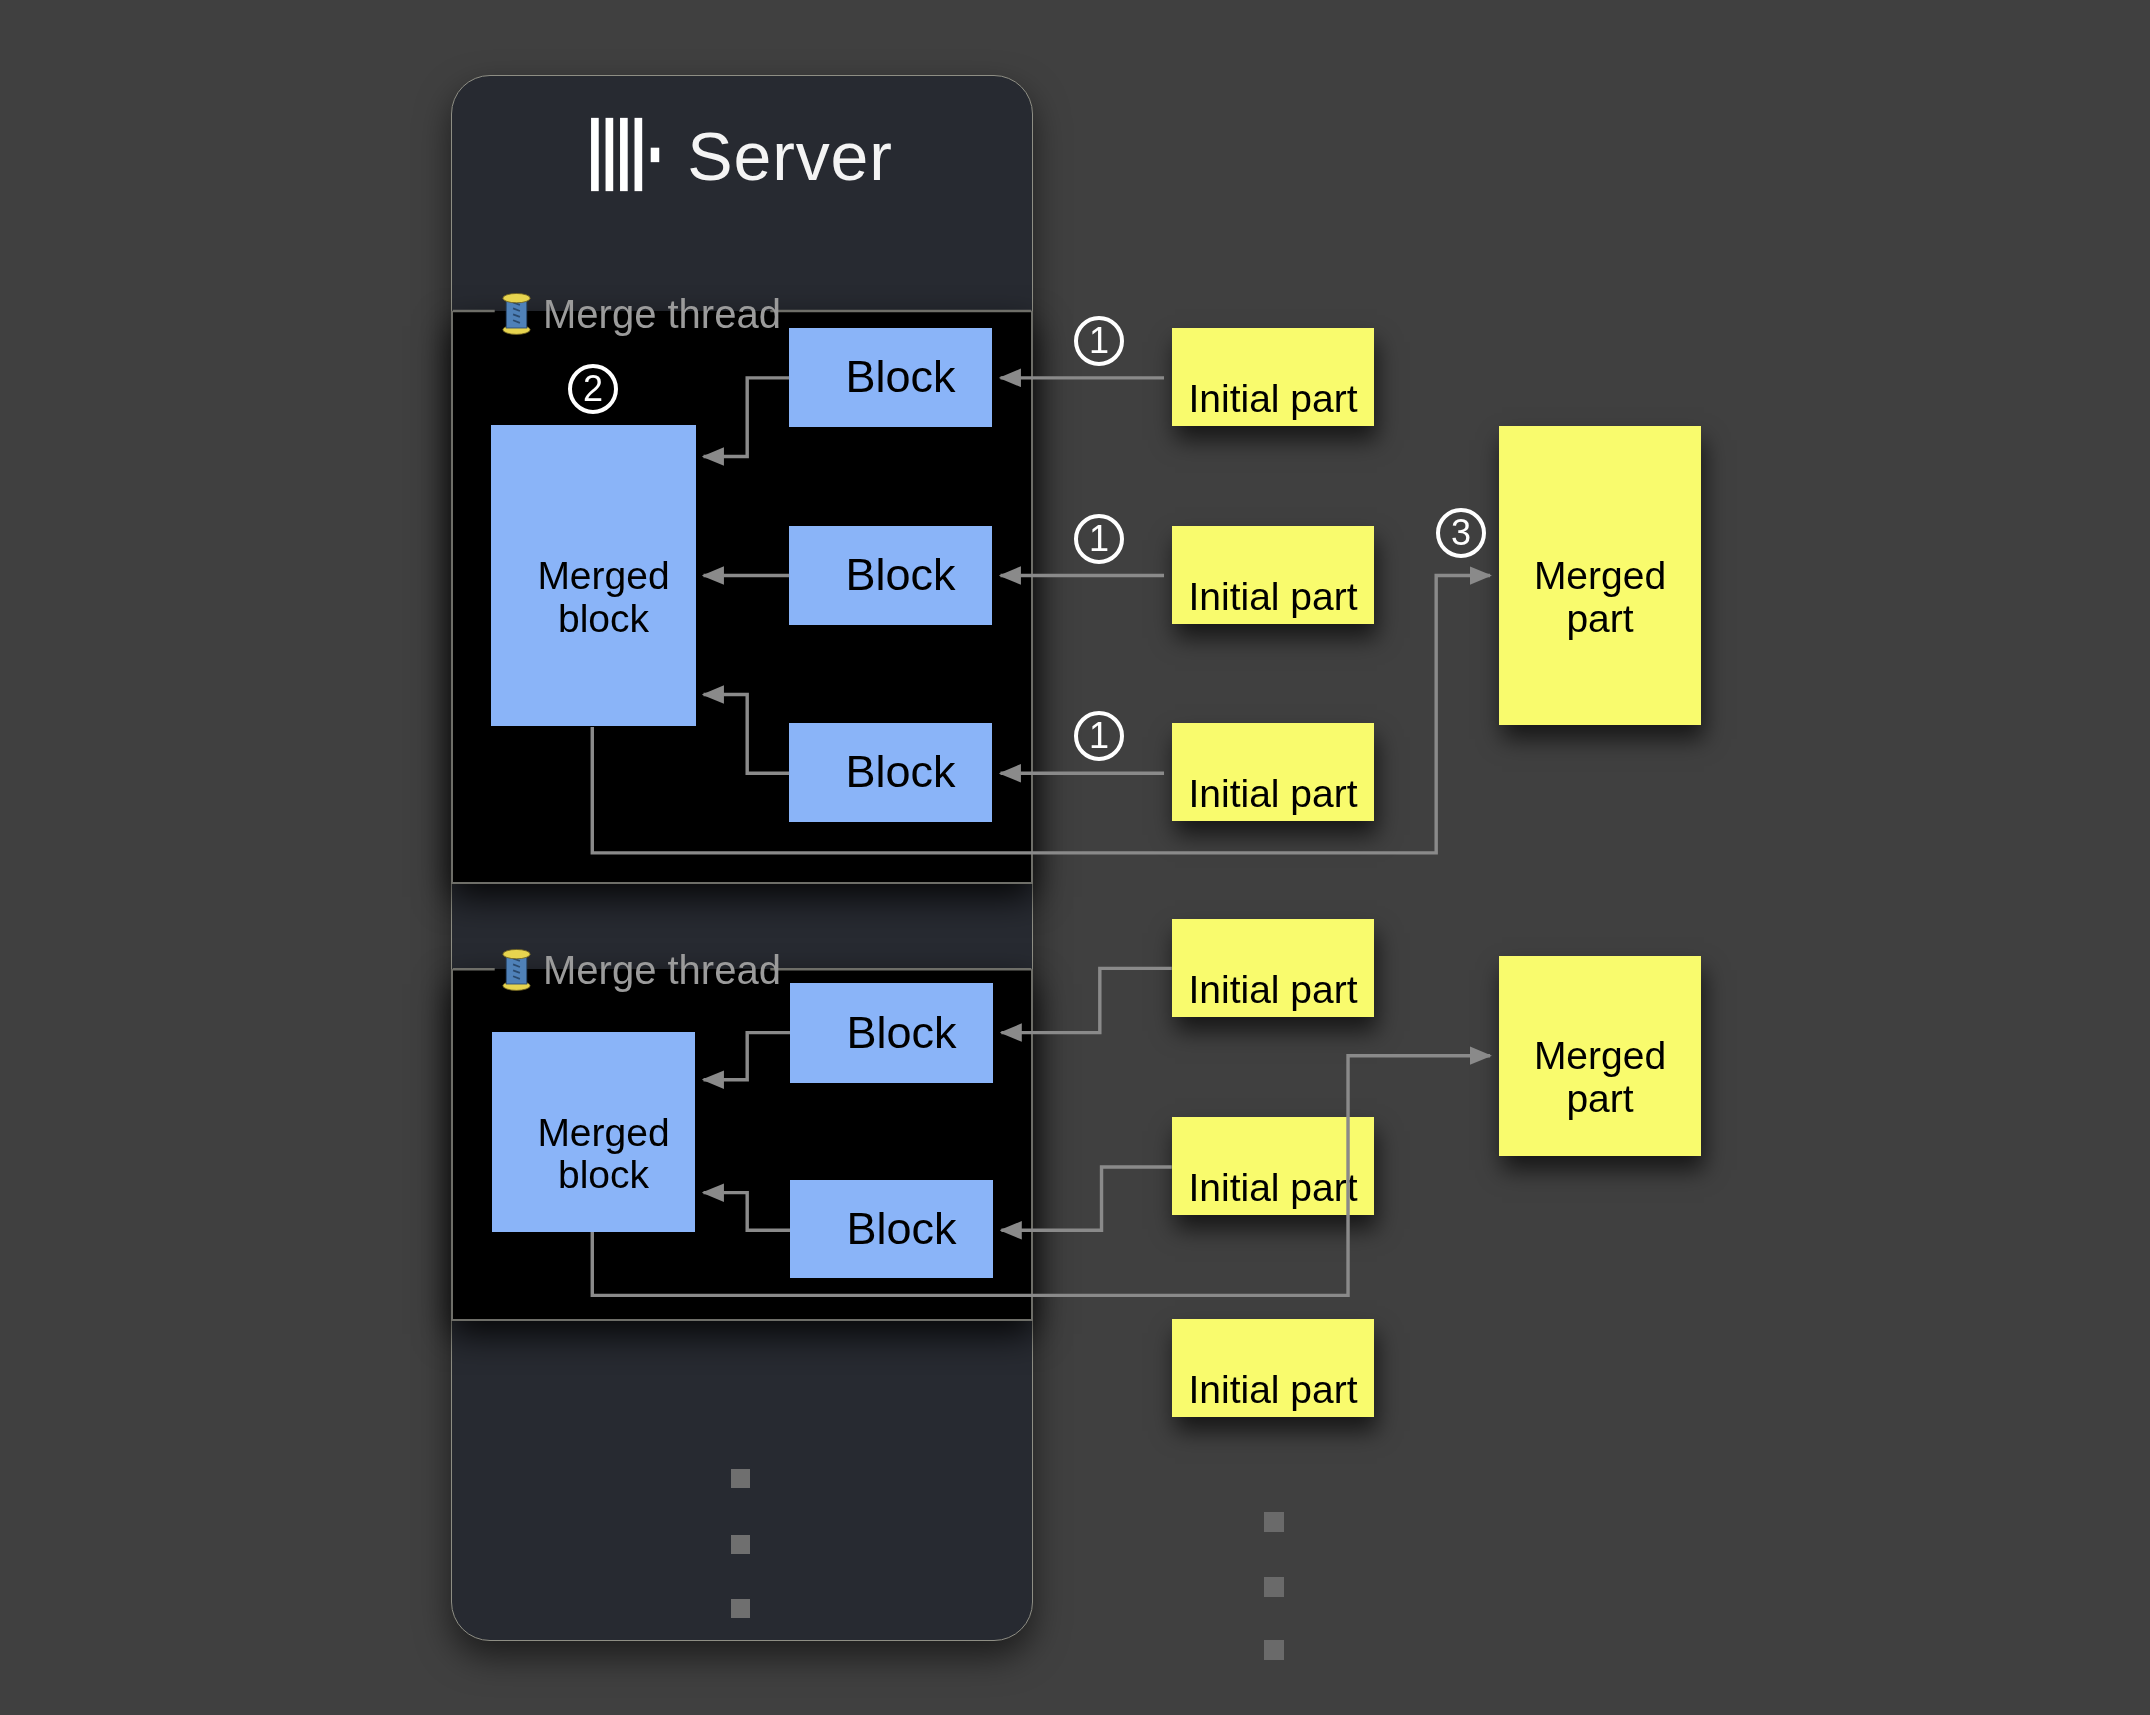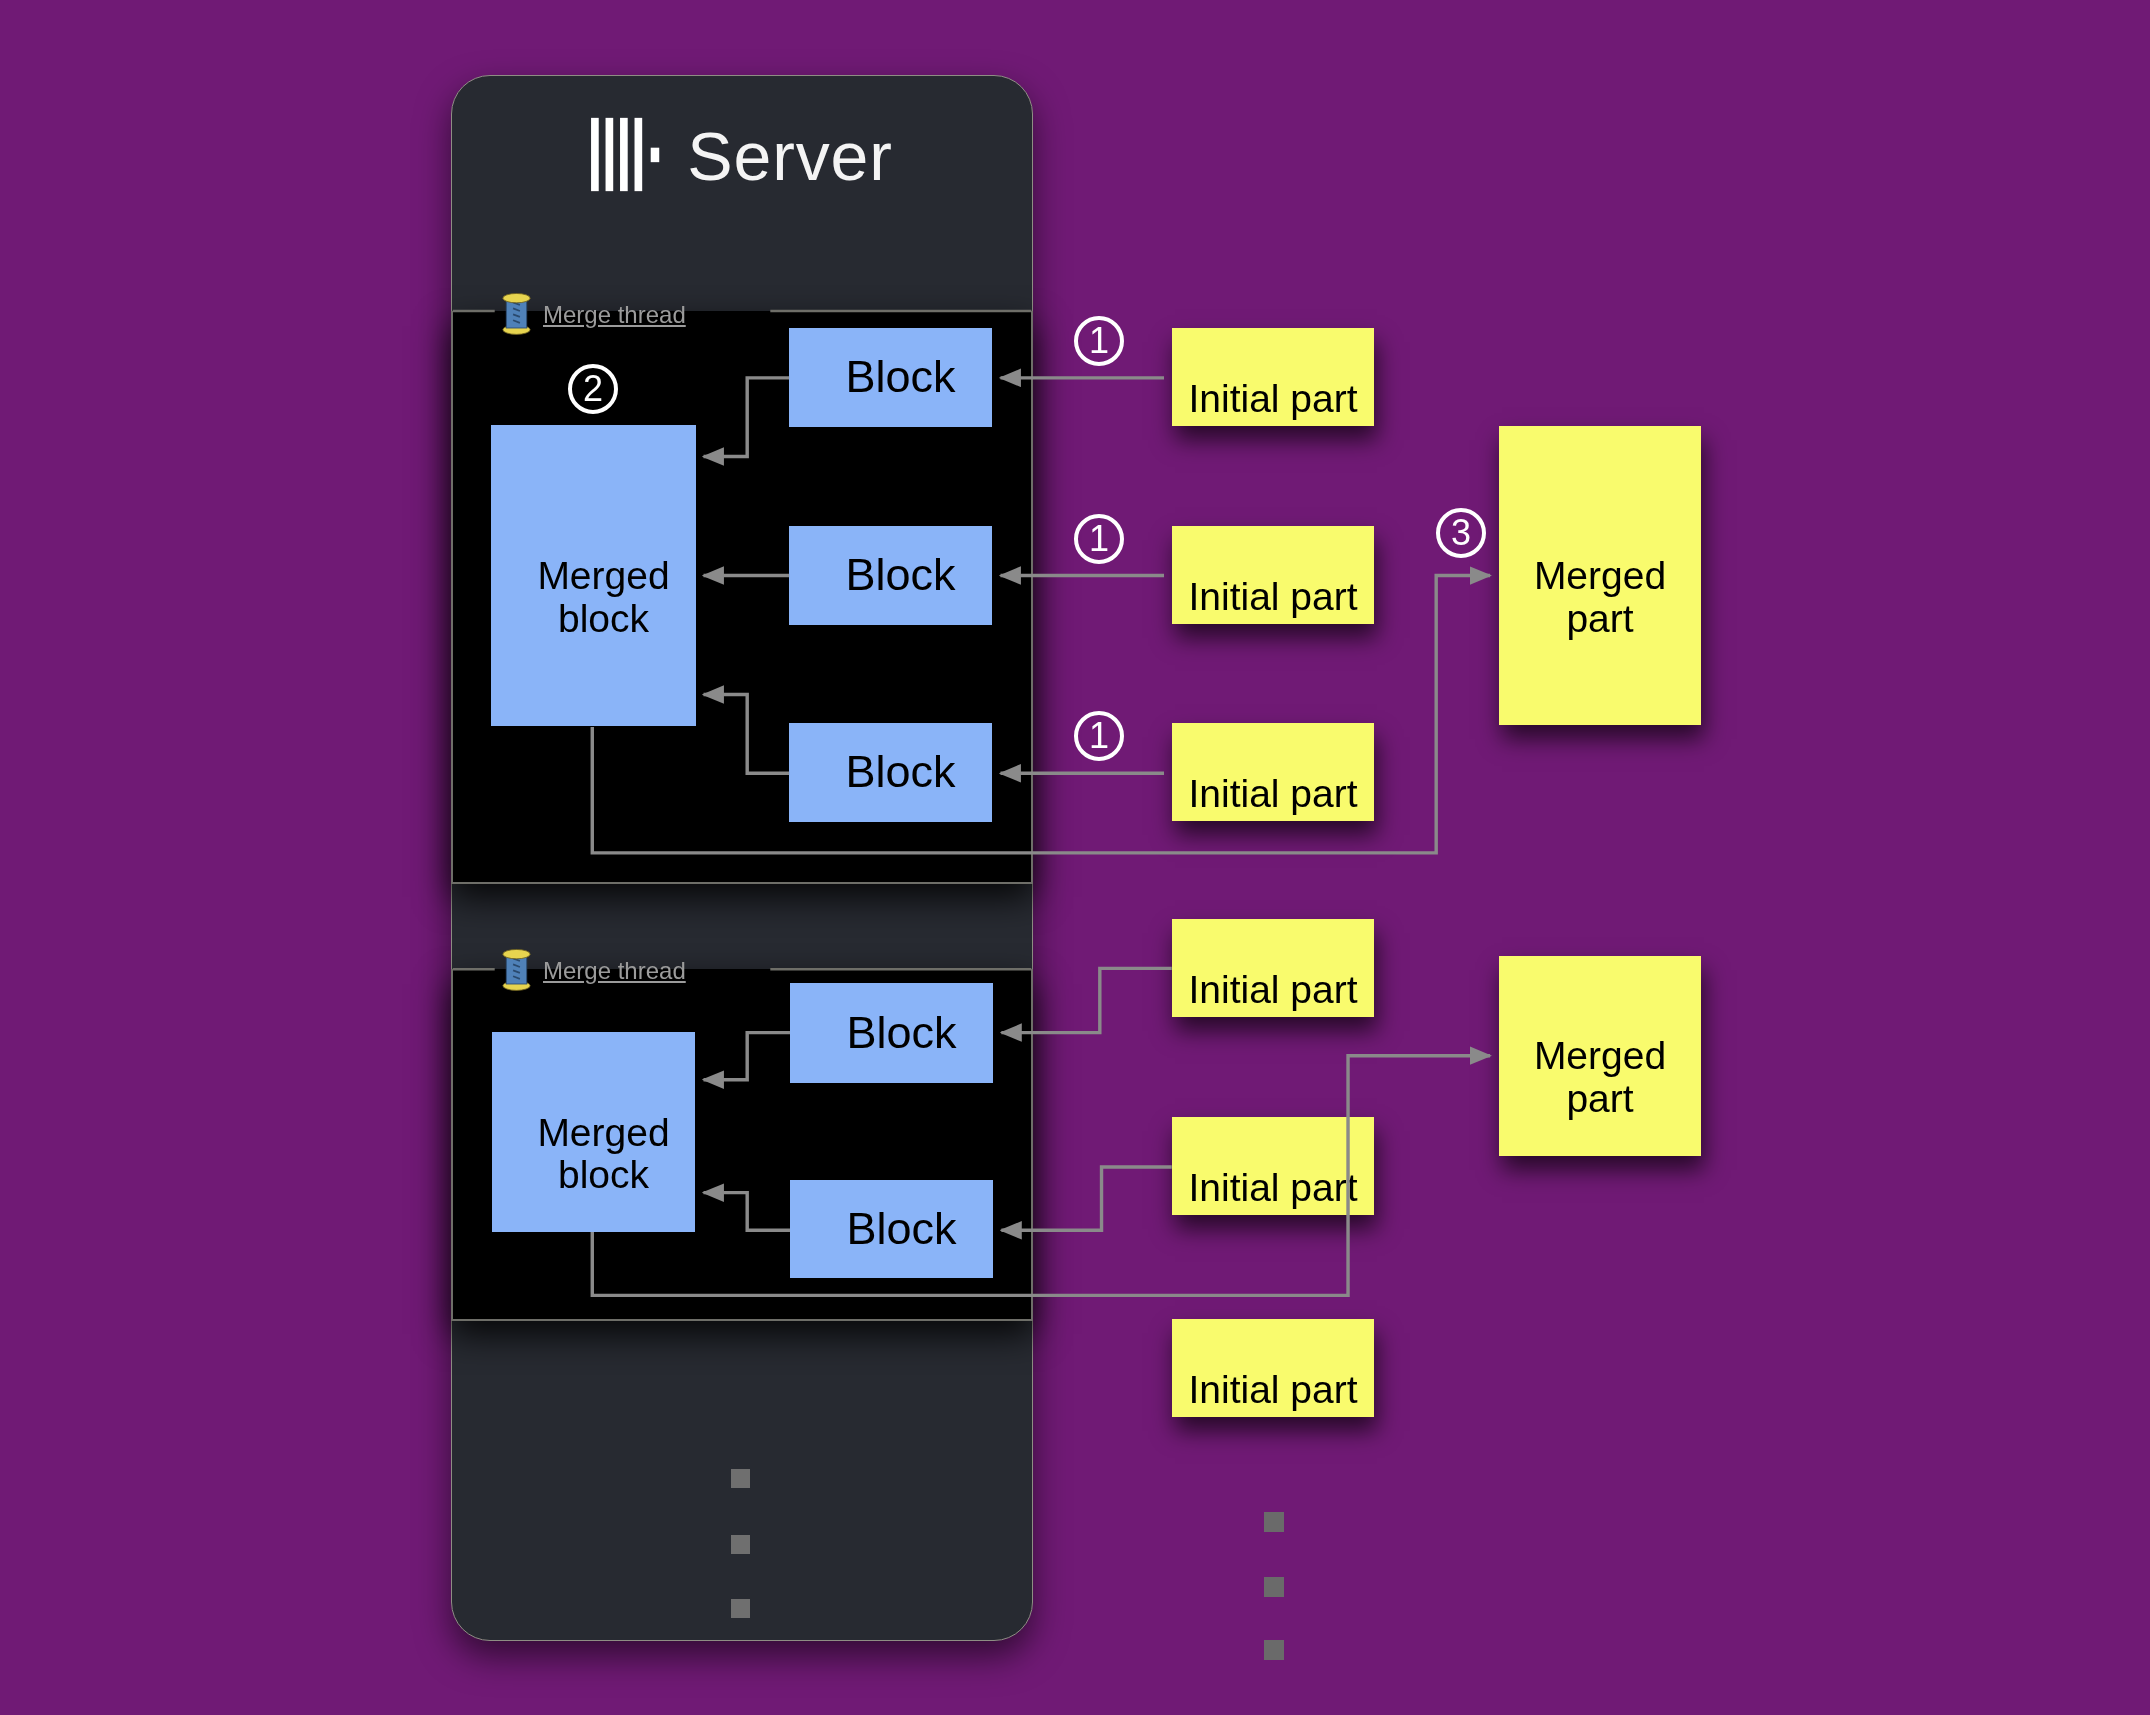--- a/index.html
+++ b/index.html
@@ -1,18 +1,18 @@
 <!DOCTYPE html>
 <html style="font-size:13.7px"><head>
 <meta charset="utf-8">
 <style>
   html,body{margin:0;padding:0;background:#111;}
   .stage{
     position:relative;width:2150px;height:1716px;overflow:hidden;
-    background:#701a75;
+    background:#404040;
     font-family:"Liberation Sans",sans-serif;
   }
   .abs{position:absolute;}
   
   .server-panel{
     left:451px;top:75px;width:582px;height:1566px;
     background:#272a31;border:1.7px solid #8e8e84;border-radius:39px;
     box-sizing:border-box;
     box-shadow:0 15.4px 34px rgba(0,0,0,.55);
   }
@@ -29,21 +29,21 @@
     border:2.6px solid #6e6e68;border-top:none;
     box-shadow:0 13.7px 33px rgba(0,0,0,.85);
   }
   .thread-box-1{left:451px;top:311px;width:582px;height:573px;}
   .thread-box-2{left:451px;top:969px;width:582px;height:352px;}
   .thread-label{
     height:51px;display:flex;align-items:center;gap:12px;z-index:6;
   }
   .thread-label-1{left:502px;top:289px;}
   .thread-label-2{left:502px;top:945px;}
-  .thread-label .lbl{color:#9b9b9b;font-size:24px;text-decoration:underline;}
+  .thread-label .lbl{color:#9b9b9b;font-size:40px;}
   
   .box-blue{
     background:#8ab4f8;color:#000;display:flex;align-items:center;justify-content:center;
     text-align:center;box-sizing:border-box;z-index:3;line-height:1.08;padding-left:20px;
   }
   .merged-block-1{left:491px;top:425px;width:205px;height:301px;font-size:39px;}
   .merged-block-2{left:492px;top:1032px;width:203px;height:200px;font-size:39px;}
   .block{font-size:45px;}
   .block-1a{left:789px;top:328px;width:203px;height:99px;}
   .block-1b{left:789px;top:526px;width:203px;height:99px;}

